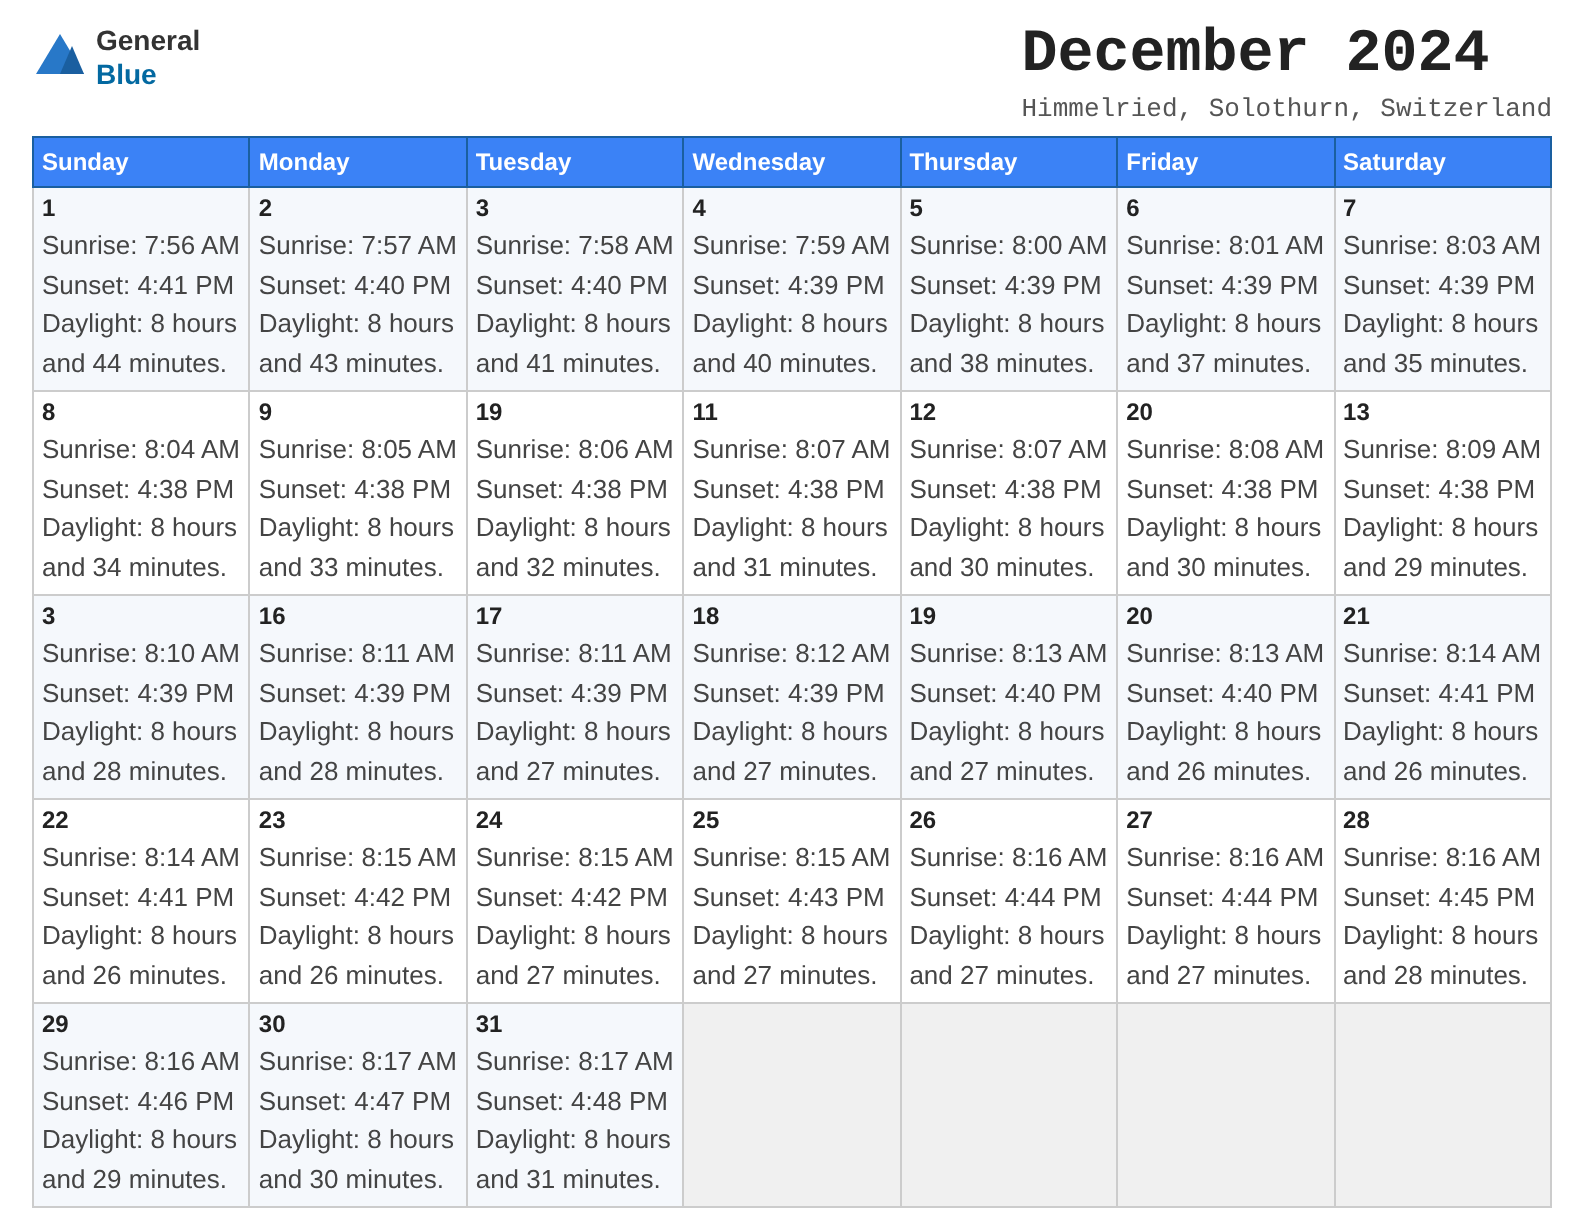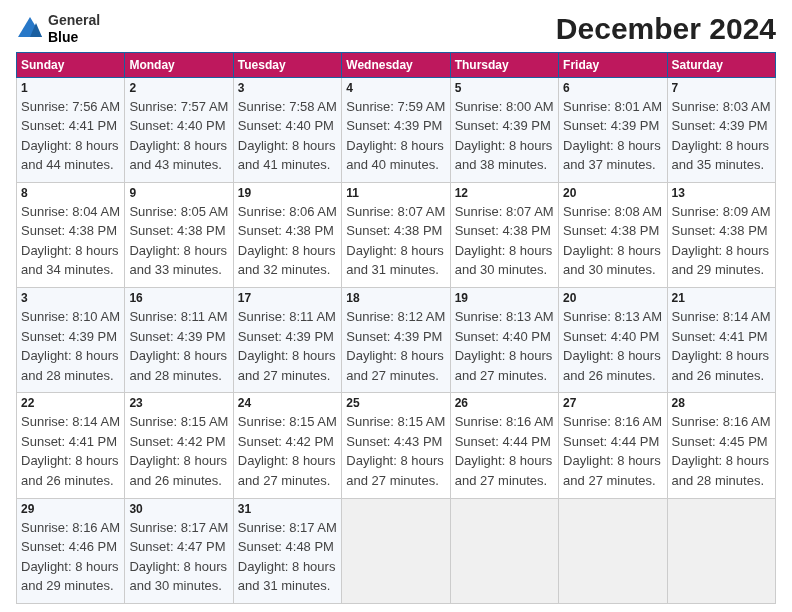--- a/index.html
+++ b/index.html
@@ -27,47 +27,48 @@
       display: flex;
       align-items: center;
       gap: 4px;
     }
     .logo-text {
       font-size: 14px;
       font-weight: bold;
       line-height: 1.2;
     }
     .logo-general { color: #333; }
-    .logo-blue { color: #000000; }
+    .logo-blue { color: #0369a1; }
     .logo-icon {
       width: 28px;
       height: 28px;
     }
     .title-block {
+      font-family: Liberation Mono, monospace;
     }
     .month-title {
       font-size: 30px;
       font-weight: bold;
       color: #222;
       line-height: 1.1;
     }
     .subtitle {
       font-size: 13px;
       color: #555;
       margin-top: 2px;
     }
     .calendar {
       flex: 1;
       border: 1px solid #ccc;
       border-collapse: collapse;
       width: 100%;
       table-layout: fixed;
     }
     .calendar th {
-      background: #be185d;
+      background: #3b82f6;
       color: #fff;
       font-size: 12px;
       font-weight: bold;
       padding: 5px 4px;
       text-align: left;
       border: 1px solid #1a5fa0;
     }
     .calendar td {
       vertical-align: top;
       border: 1px solid #ccc;
@@ -113,20 +114,21 @@
         <polygon points="14,2 26,22 2,22" fill="#2878c8"></polygon>
         <polygon points="20,8 26,22 14,22" fill="#1a5fa0"></polygon>
       </svg>
       <div class="logo-text">
         <div class="logo-general">General</div>
         <div class="logo-blue">Blue</div>
       </div>
     </div>
     <div class="title-block">
       <div class="month-title">December 2024</div>
+      <div class="subtitle">Himmelried, Solothurn, Switzerland</div>
     </div>
   </div>
 
   <table class="calendar">
     <thead>
       <tr>
       <th>Sunday</th>
           <th>Monday</th>
           <th>Tuesday</th>
           <th>Wednesday</th>

